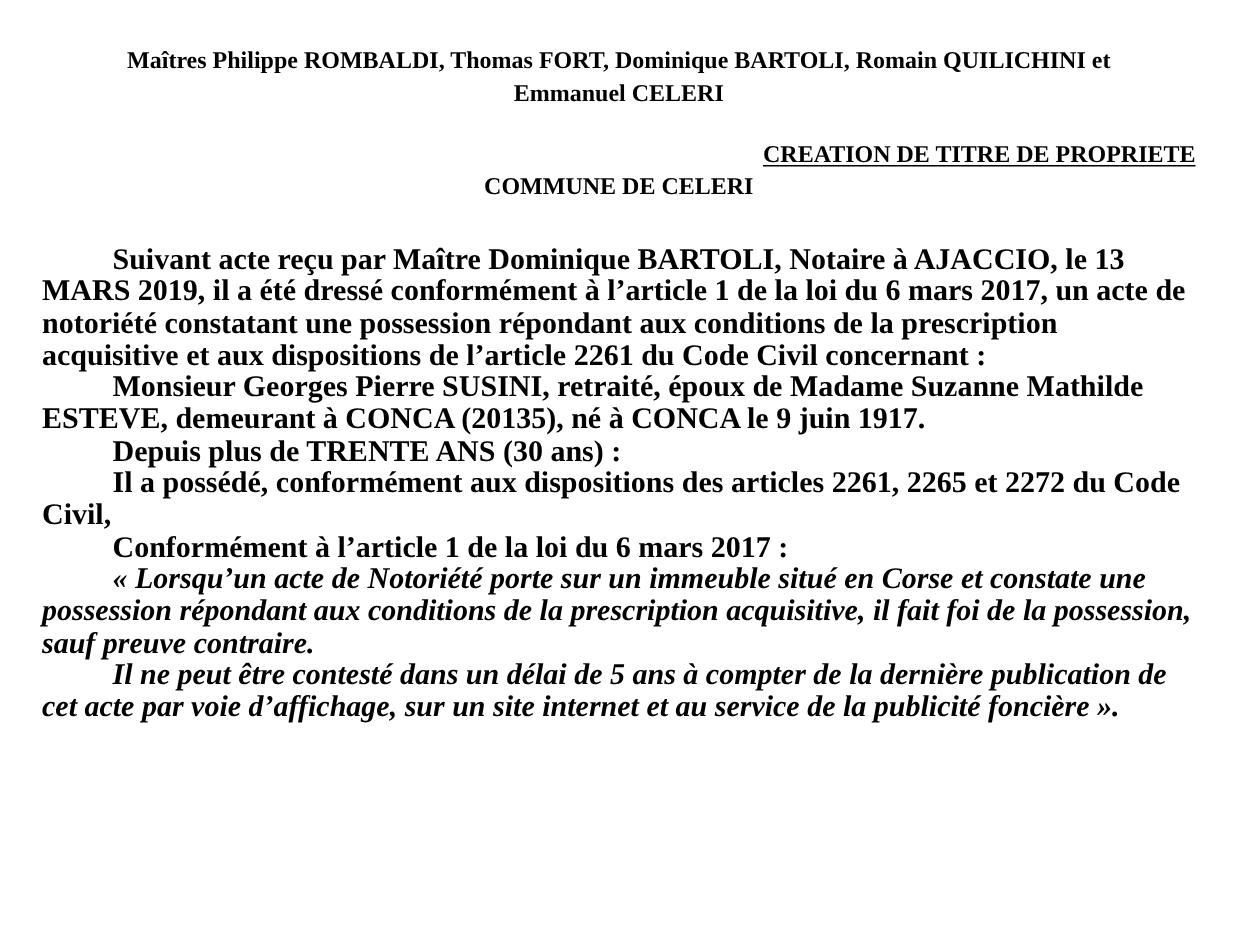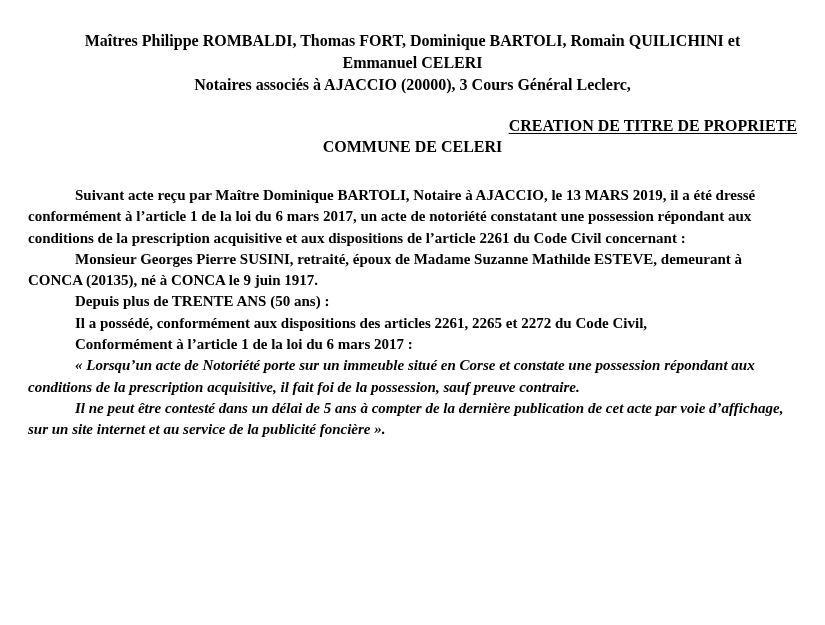--- a/index.html
+++ b/index.html
@@ -31,21 +31,21 @@
     text-decoration: underline;
     text-underline-offset: 2px;
   }
   .doc-subtitle {
     font-size: 16px;
     line-height: 21px;
     text-align: center;
   }
   .doc-body { margin-top: 28px; }
   .para {
-    font-size: 15px;
+    font-size: 20px;
     line-height: 21.3px;
     text-indent: 47px;
     text-align: left;
     white-space: pre-wrap;
   }
   .para.quote { font-style: italic; }
   .doc-footer { margin-top: 35px; }
   .email-line {
     font-family: "Liberation Sans", "DejaVu Sans", sans-serif;
     font-weight: bold;
@@ -56,32 +56,31 @@
   }
 </style>
 </head>
 <body>
 
 <div class="page">
 
   <header class="doc-header">
     <p>Maîtres Philippe ROMBALDI, Thomas FORT, Dominique BARTOLI, Romain QUILICHINI et</p>
     <p>Emmanuel CELERI</p>
-    <p>Notaires associés à AJACCIO (20000), 3 Cours Général Leclerc,</p>
   </header>
 
   <div class="title-block">
     <h1 class="doc-title">CREATION DE TITRE DE PROPRIETE</h1>
     <h2 class="doc-subtitle">COMMUNE DE CELERI</h2>
   </div>
 
   <main class="doc-body">
     <p class="para">Suivant acte reçu par Maître Dominique BARTOLI, Notaire à AJACCIO, le 13 MARS 2019, il a été dressé conformément à l’article 1 de la loi du 6 mars 2017, un acte de notoriété constatant une possession répondant aux conditions de la prescription acquisitive et aux dispositions de l’article 2261 du Code Civil concernant :</p>
     <p class="para">Monsieur Georges Pierre SUSINI, retraité, époux de Madame Suzanne Mathilde ESTEVE, demeurant à CONCA (20135), né à CONCA le 9 juin 1917.</p>
-    <p class="para">Depuis plus de TRENTE ANS (50 ans) :</p>
+    <p class="para">Depuis plus de TRENTE ANS (30 ans) :</p>
     <p class="para">Il a possédé, conformément aux dispositions des articles 2261, 2265 et 2272 du Code Civil,</p>
     <p class="para">Conformément à l’article 1 de la loi du 6 mars 2017 :</p>
     <p class="para quote">« Lorsqu’un acte de Notoriété porte sur un immeuble situé en Corse et constate une possession répondant aux conditions de la prescription acquisitive, il fait foi de la possession, sauf preuve contraire.</p>
     <p class="para quote">Il ne peut être contesté dans un délai de 5 ans à compter de la dernière publication de cet acte par voie d’affichage, sur un site internet et au service de la publicité foncière ».</p>
   </main>
 
 
 </div>
 
 </body></html>

